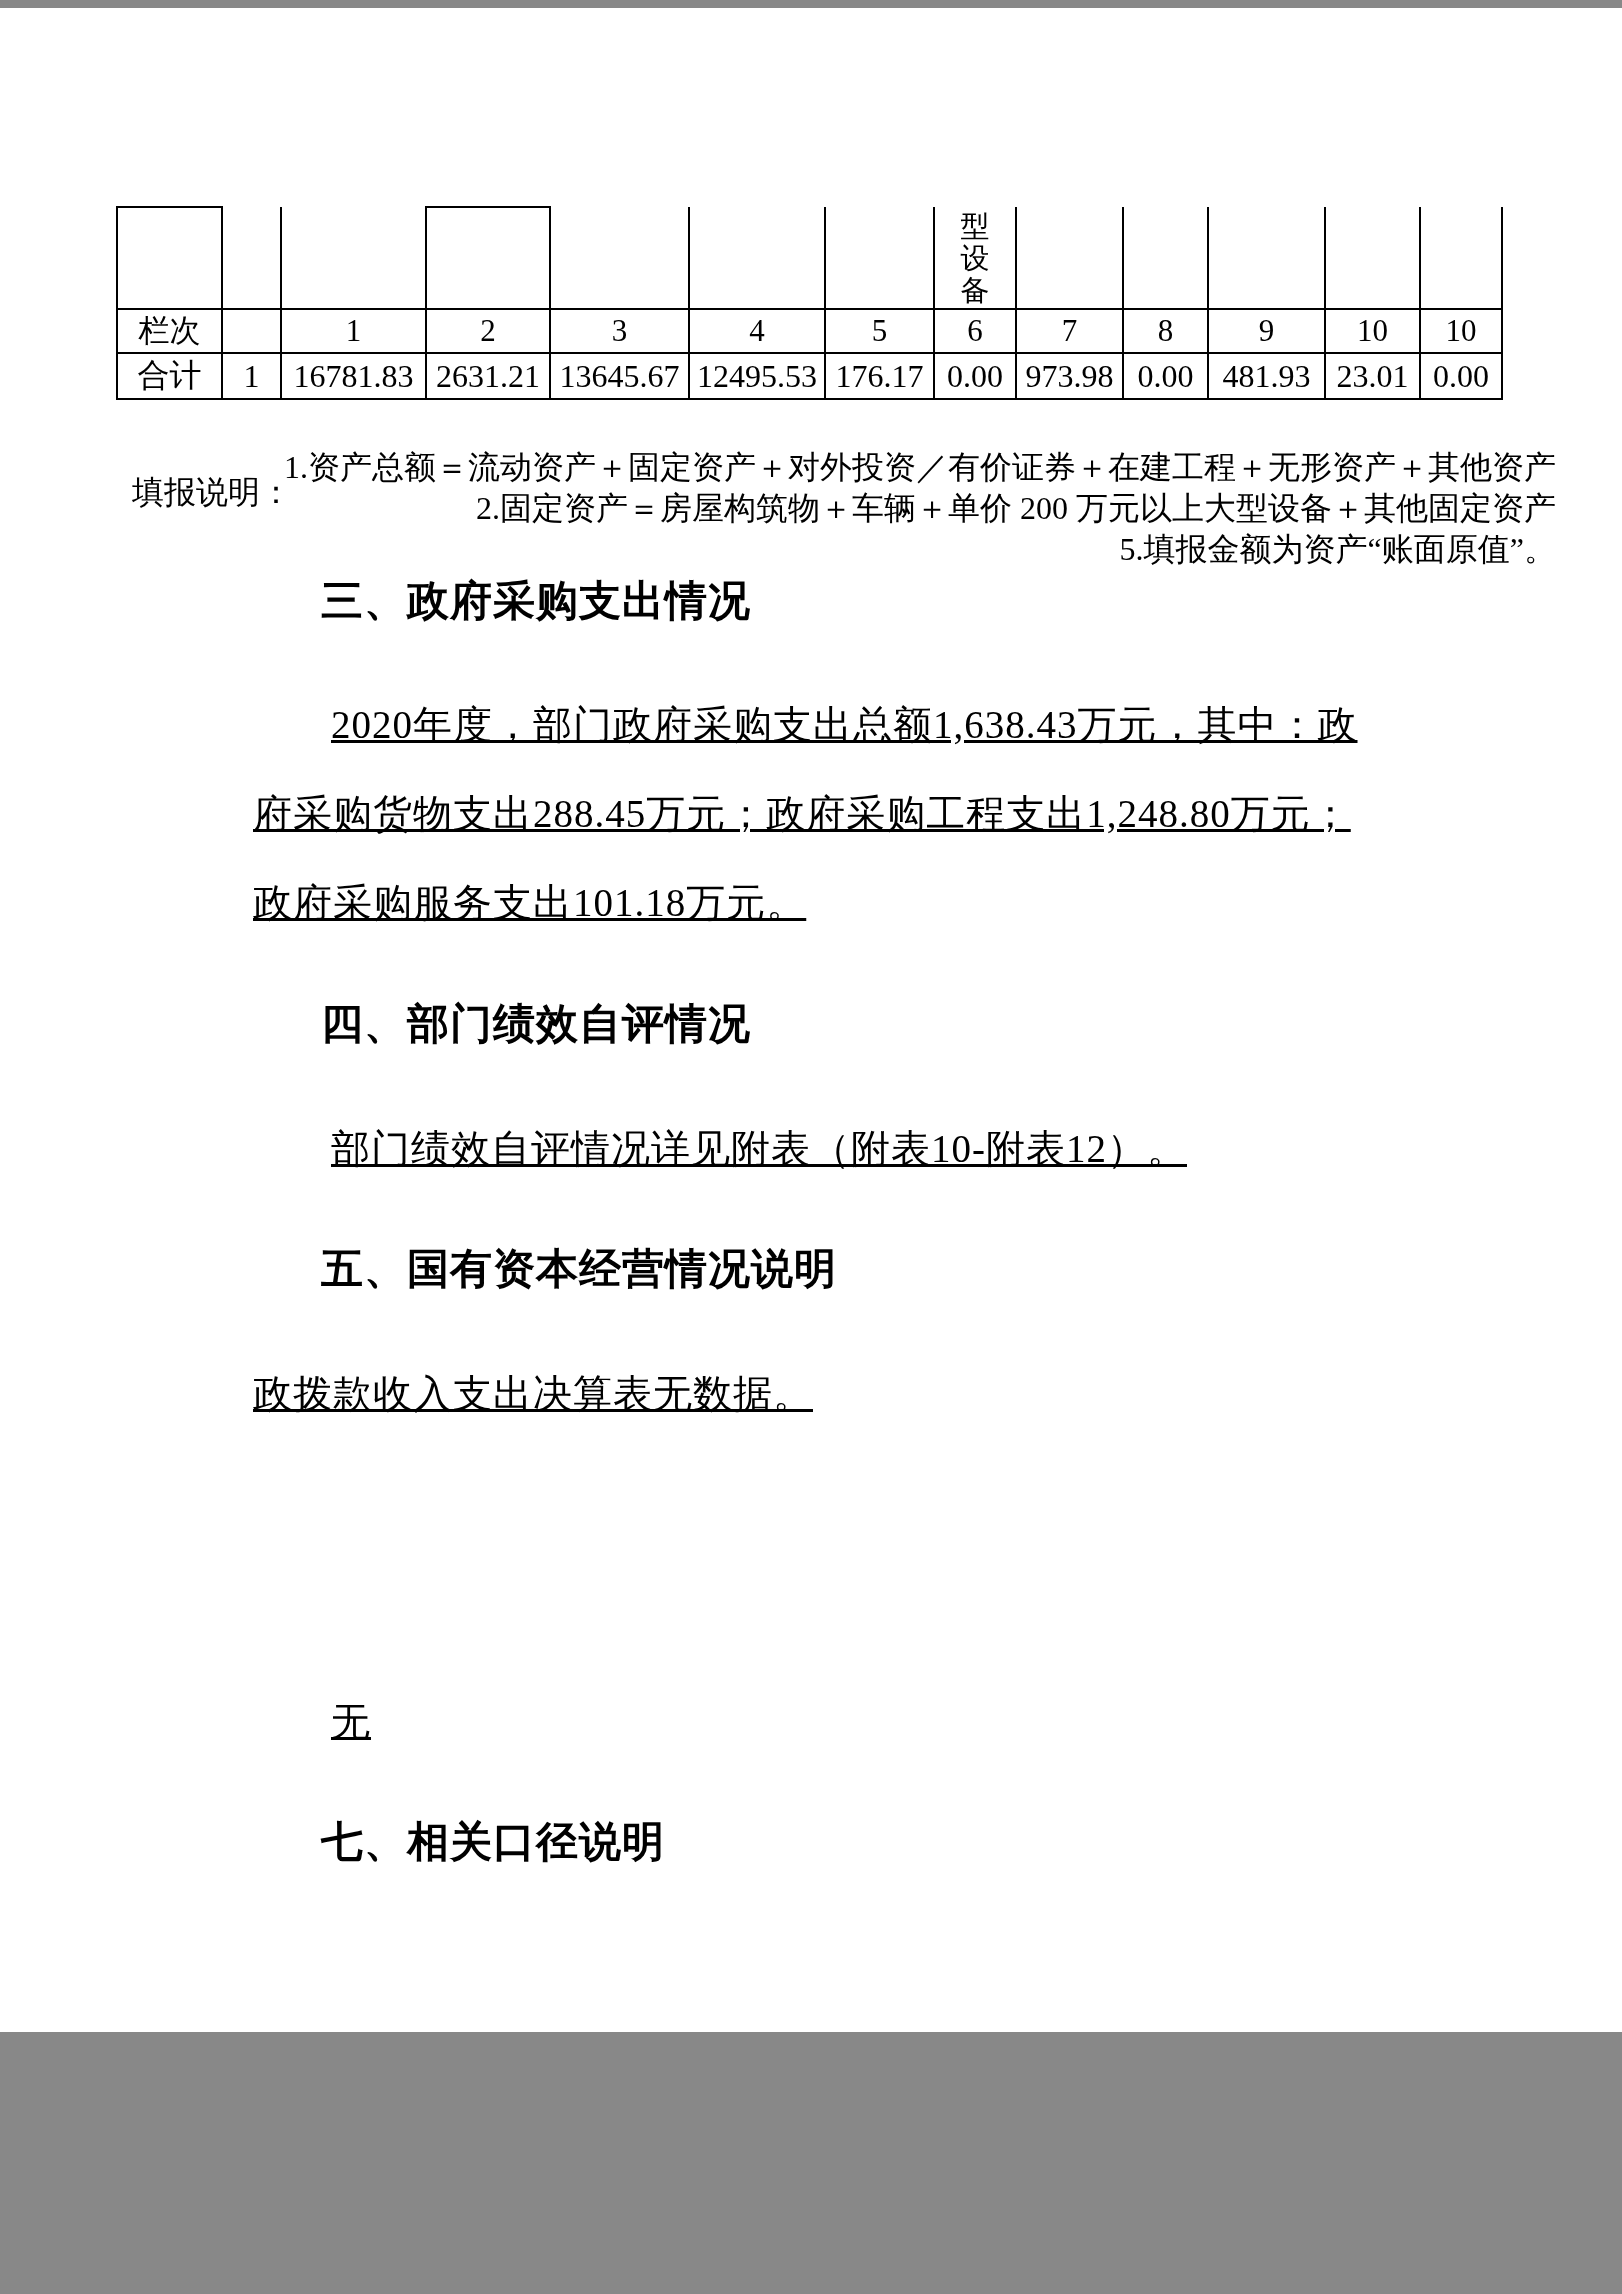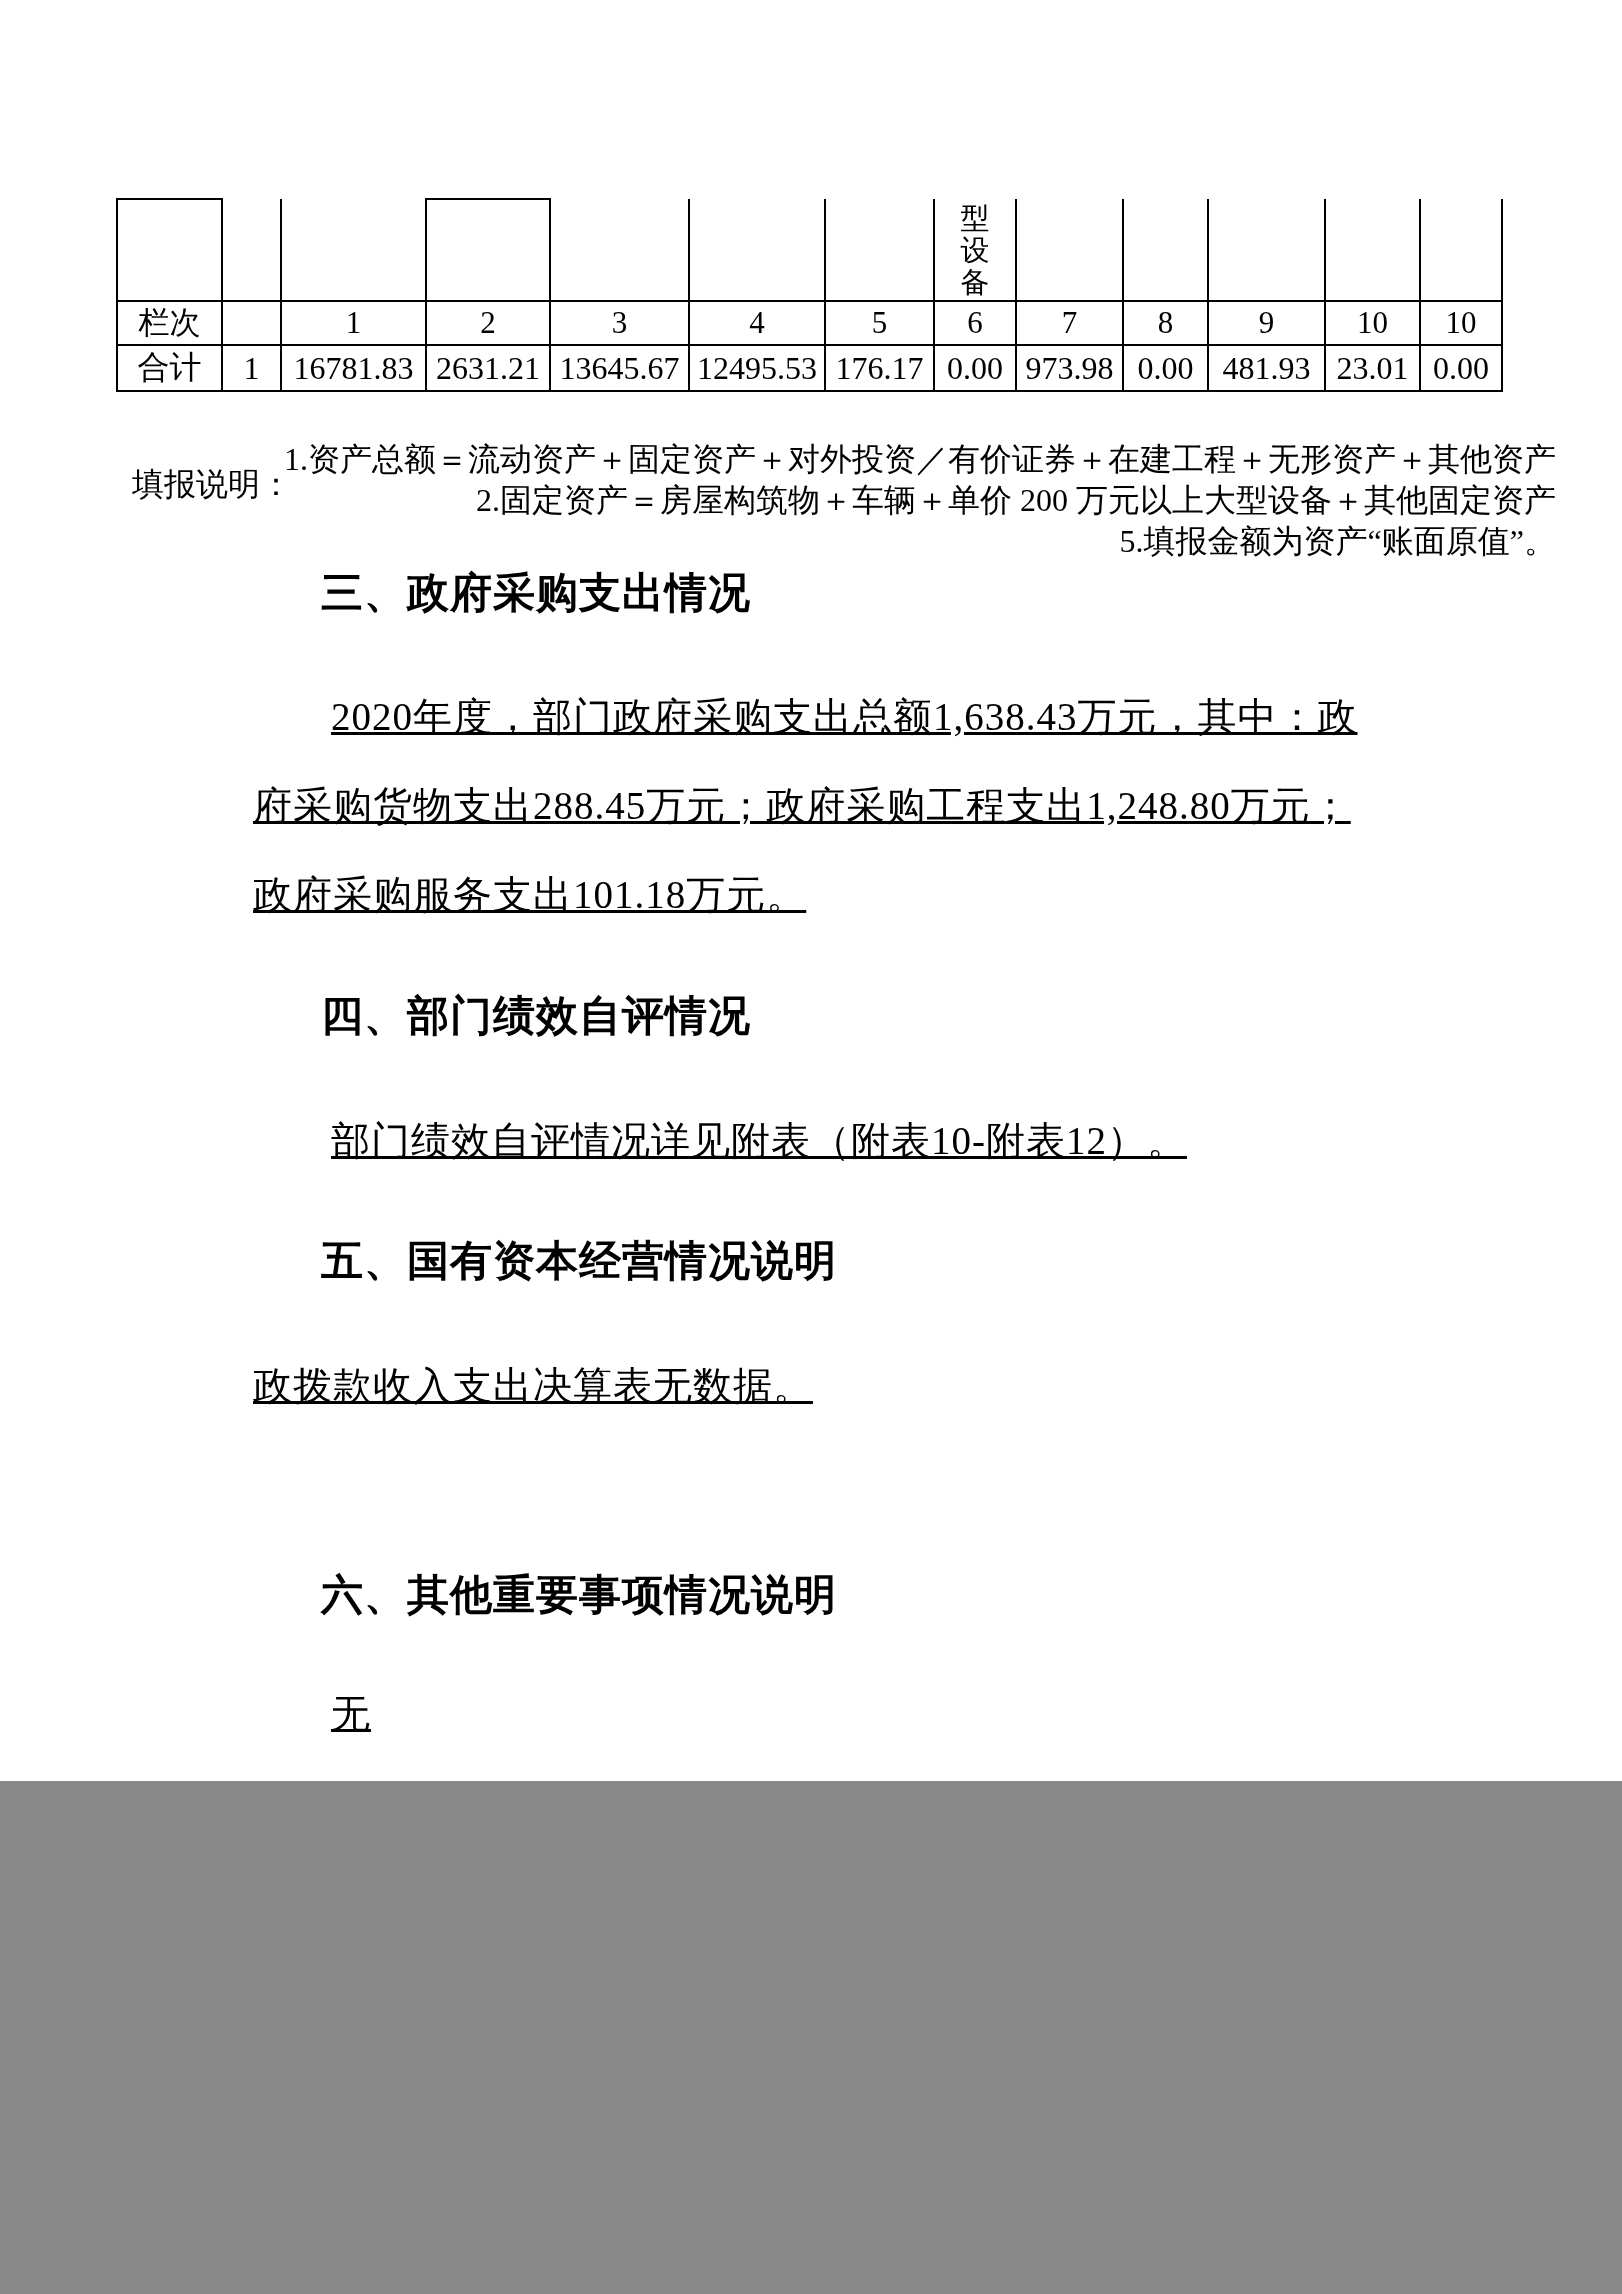--- a/index.html
+++ b/index.html
@@ -1,17 +1,17 @@
 <!DOCTYPE html>
 <html><head>
 <meta charset="utf-8">
 <style>
   html,body { margin:0; padding:0; background:#888; }
   .page {
-    position:relative; width:1622px; height:1781px; margin:0 auto;
+    position:relative; width:1622px; height:2024px; margin:8px auto;
     background:#ffffff; color:#000;
     font-family:"Liberation Serif","DejaVu Serif",serif;
     overflow:hidden;
   }
 
   
   table.assets { position:absolute; left:116px; top:198px; border-collapse:collapse; table-layout:fixed; }
   table.assets td {
     border:2.9px solid #000; padding:0; text-align:center; vertical-align:middle;
     font-size:32px; overflow:hidden;
@@ -128,21 +128,20 @@
   <div class="heading" style="top:990px">四、部门绩效自评情况</div>
   <div class="para" style="top:1096px">
     <div class="line first">部门绩效自评情况详见附表（附表10-附表12）。</div>
   </div>
 
   <div class="heading" style="top:1235px">五、国有资本经营情况说明</div>
   <div class="para" style="top:1341px">
     <div class="line">政拨款收入支出决算表无数据。</div>
   </div>
 
-  <div class="heading" style="top:1569px">六、其他重要事项情况说明</div>
   <div class="para" style="top:1669px">
     <div class="line first">无</div>
   </div>
 
   <div class="heading" style="top:1808px">七、相关口径说明</div>
 
 </div>
 
 
 </body></html>

